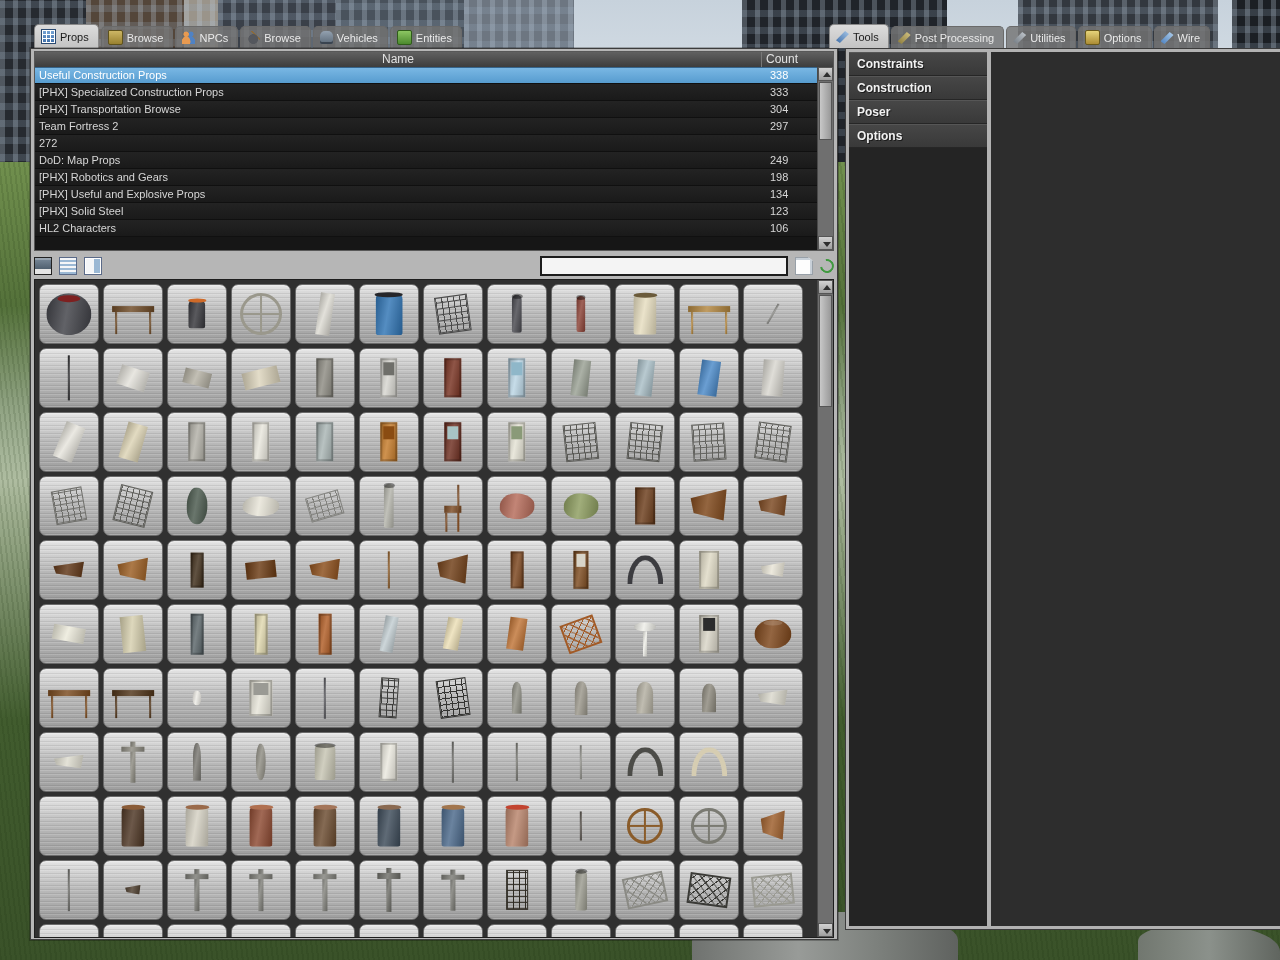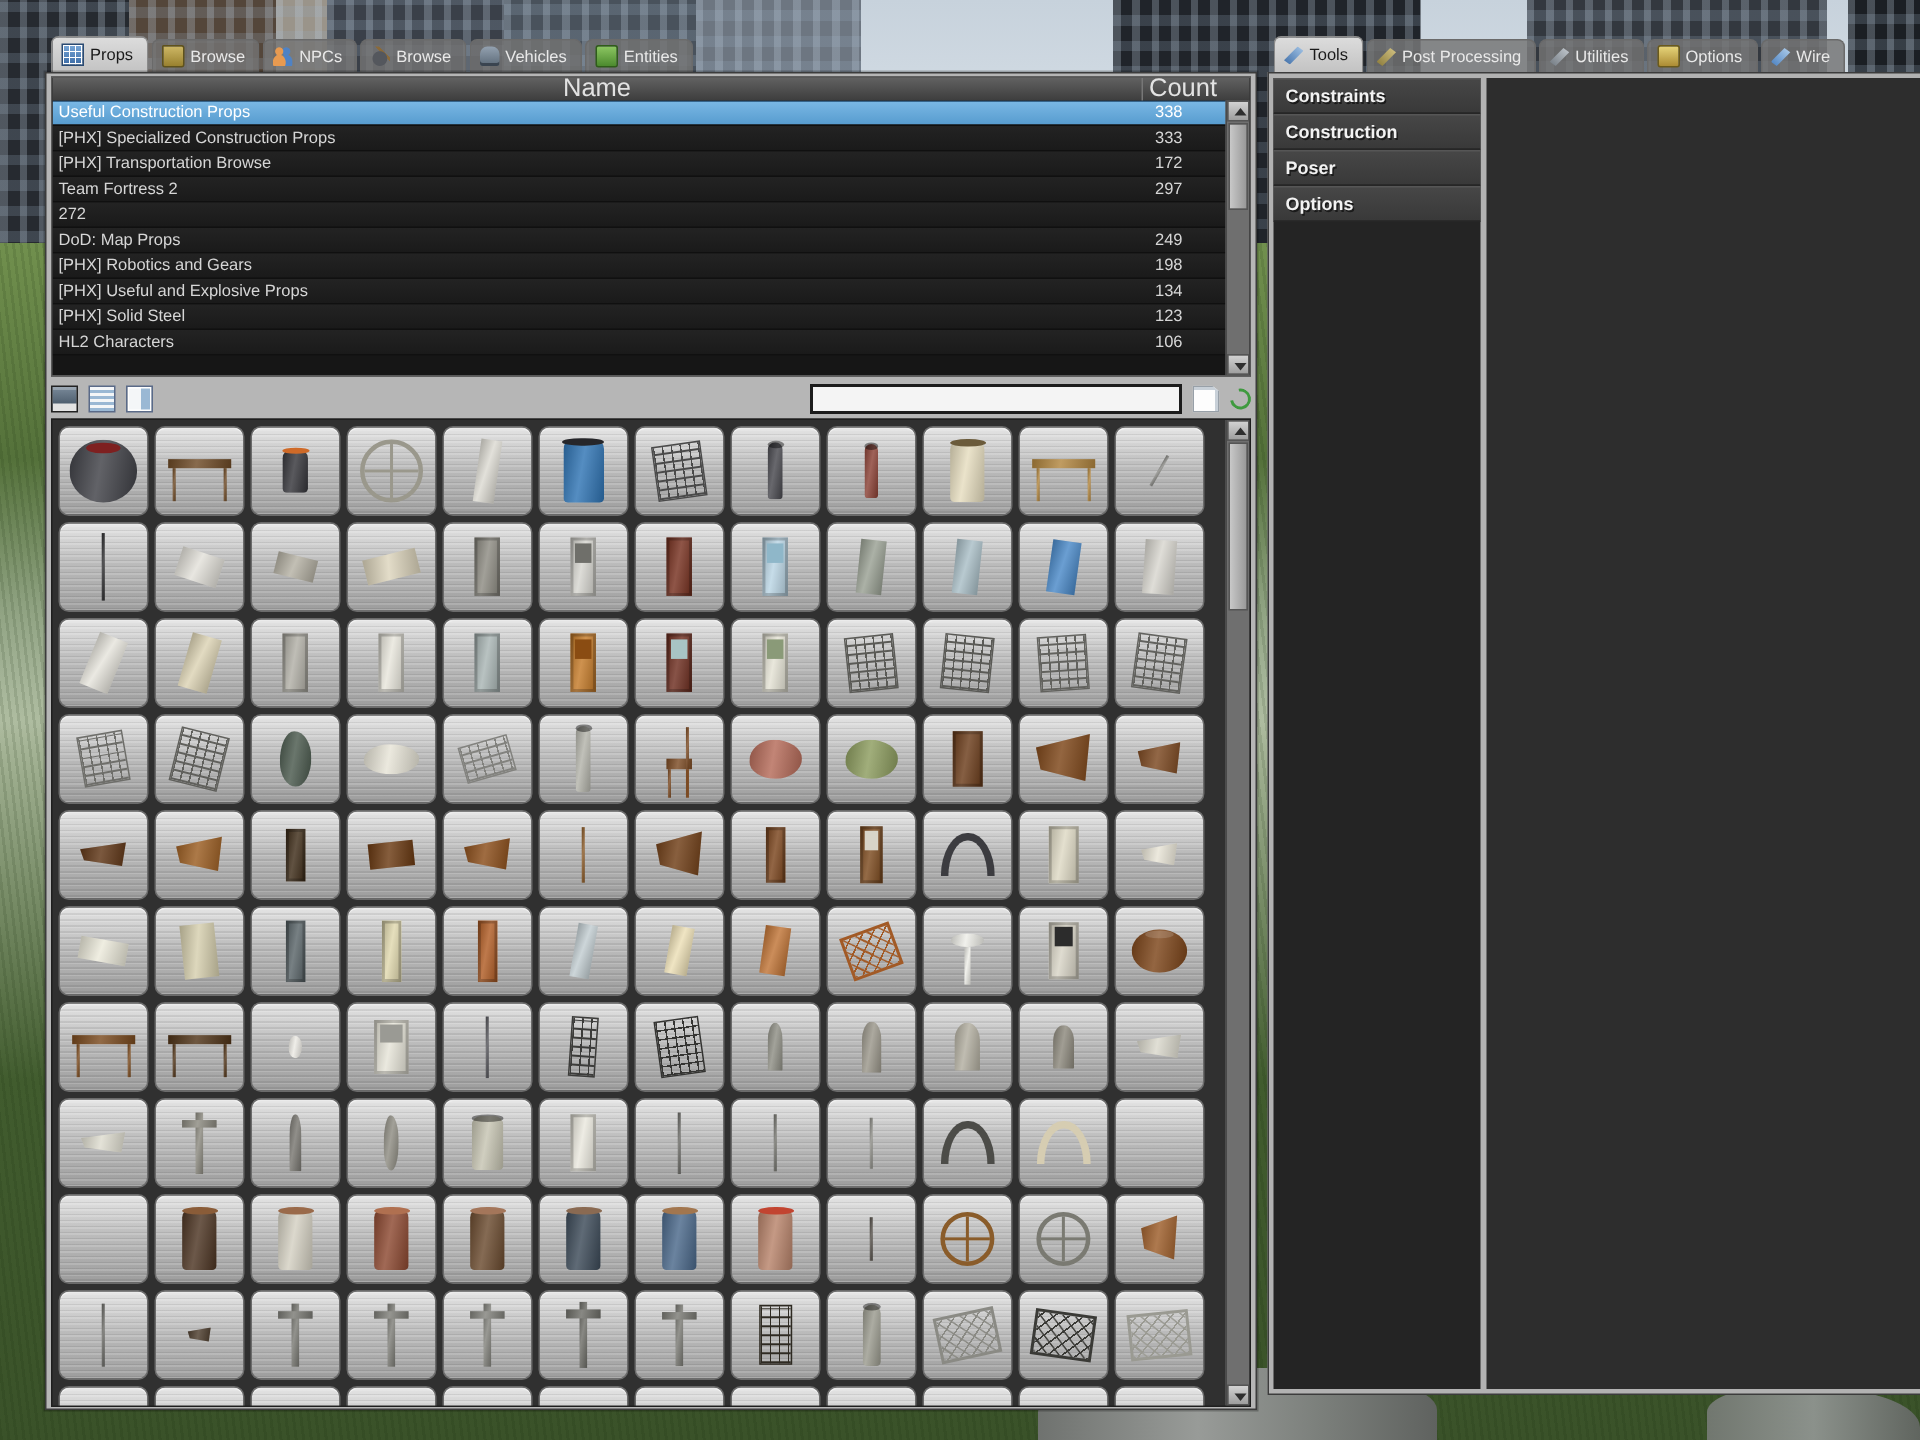--- a/index.html
+++ b/index.html
@@ -35,21 +35,21 @@
   .i-entities-plug-icon{background:linear-gradient(#8cc662,#4c8a2e);border:1px solid #2f5c1a;border-radius:2px;}
   .i-tools-wrench-icon{background:linear-gradient(45deg,#3f6ea8,#a9c9e9);clip-path:polygon(0 78%,70% 8%,100% 30%,30% 100%);}
   .i-post-processing-icon{background:linear-gradient(45deg,#8a7a3a,#d8c888);clip-path:polygon(0 78%,70% 8%,100% 30%,30% 100%);}
   .i-utilities-wrench-icon{background:linear-gradient(45deg,#707880,#c6ccd2);clip-path:polygon(0 78%,70% 8%,100% 30%,30% 100%);}
   .i-options-icon{background:linear-gradient(#e6d47a,#ac8c34);border:1px solid #6a5a1c;border-radius:2px;}
   .i-wire-wrench-icon{background:linear-gradient(45deg,#4a80c0,#b8d4ee);clip-path:polygon(0 78%,70% 8%,100% 30%,30% 100%);}
   
   #left-panel{position:absolute;left:30px;top:48px;width:808px;height:892px;
     background:#b6b6b6;border:1px solid #3c3c3c;box-sizing:border-box;box-shadow:0 0 0 1px rgba(0,0,0,.25);}
   #list-wrap{position:absolute;left:3px;top:2px;width:800px;height:200px;background:#161616;border:1px solid #585858;box-sizing:border-box;overflow:hidden;}
-  #list-head{display:flex;height:15px;background:linear-gradient(#616161,#3d3d3d);color:#e2e2e2;font-size:17px;border-bottom:1px solid #2a2a2a;}
+  #list-head{display:flex;height:15px;background:linear-gradient(#616161,#3d3d3d);color:#e2e2e2;font-size:12px;border-bottom:1px solid #2a2a2a;}
   #list-head .hname{flex:1;text-align:center;line-height:14px;border-right:1px solid #777;}
   #list-head .hcount{width:52px;padding-left:4px;line-height:14px;}
   #list-rows{position:absolute;left:0;top:15px;right:15px;bottom:0;overflow:hidden;}
   .lrow{display:flex;height:16px;line-height:16px;font-size:11px;color:#d6d6d6;background:linear-gradient(#232323,#1a1a1a);border-bottom:1px solid #101010;cursor:pointer;}
   .lrow .lname{flex:1;padding-left:4px;white-space:nowrap;overflow:hidden;}
   .lrow .lcount{width:48px;padding-left:4px;}
   .lrow.selected{background:linear-gradient(#79b7e4,#579ccf);color:#fff;border-top:1px solid #36658c;height:15px;line-height:15px;}
   
   .sbar{position:absolute;width:15px;background:#6f6f6f;border-left:1px solid #4a4a4a;}
   .sbtn{position:absolute;left:0;width:15px;height:14px;background:linear-gradient(#d2d2d2,#9e9e9e);border:1px solid #555;box-sizing:border-box;cursor:pointer;}
@@ -170,21 +170,21 @@
         <div class="lrow selected">
           <span class="lname">Useful Construction Props</span>
           <span class="lcount">338</span>
         </div>
         <div class="lrow">
           <span class="lname">[PHX] Specialized Construction Props</span>
           <span class="lcount">333</span>
         </div>
         <div class="lrow">
           <span class="lname">[PHX] Transportation Browse</span>
-          <span class="lcount">172</span>
+          <span class="lcount">304</span>
         </div>
         <div class="lrow">
           <span class="lname">Team Fortress 2</span>
           <span class="lcount">297</span>
         </div>
         <div class="lrow">
           <span class="lcount">272</span>
         </div>
         <div class="lrow">
           <span class="lname">DoD: Map Props</span>
@@ -607,21 +607,21 @@
           <span class="arr up"></span>
         </div>
       <div class="sthumb" style="top:15px;height:112px;"></div>
       <div class="sbtn" style="bottom:0;">
           <span class="arr dn"></span>
         </div>
     </div>
   </div>
 </div>
 
-<div class="tabrow" style="left:849px;top:25px;" id="right-tabs">
+<div class="tabrow" style="left:829px;top:25px;" id="right-tabs">
     <div class="tab active">
       <span class="ti i-tools-wrench-icon"></span>
       <span>Tools</span>
     </div>
     <div class="tab">
       <span class="ti i-post-processing-icon"></span>
       <span>Post Processing</span>
     </div>
     <div class="tab">
       <span class="ti i-utilities-wrench-icon"></span>

